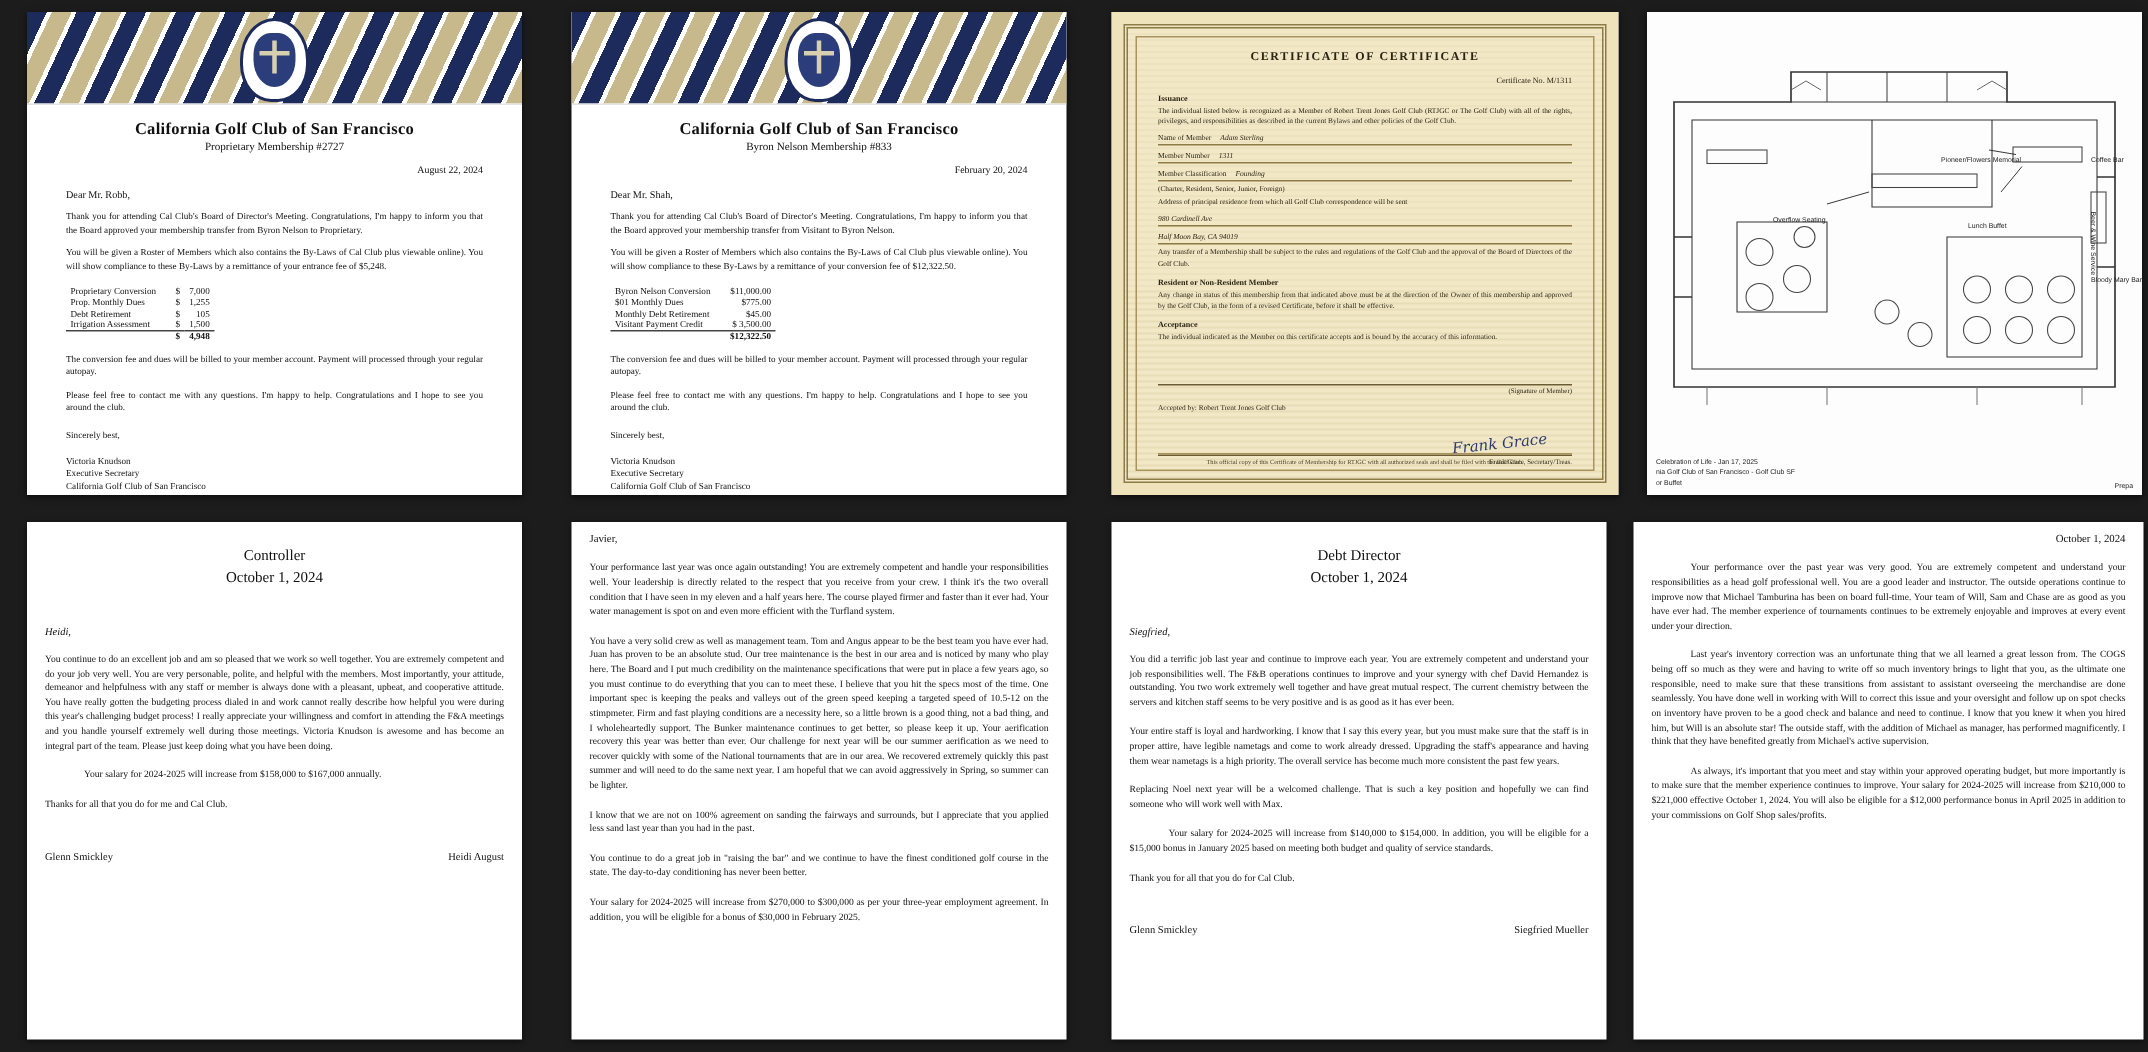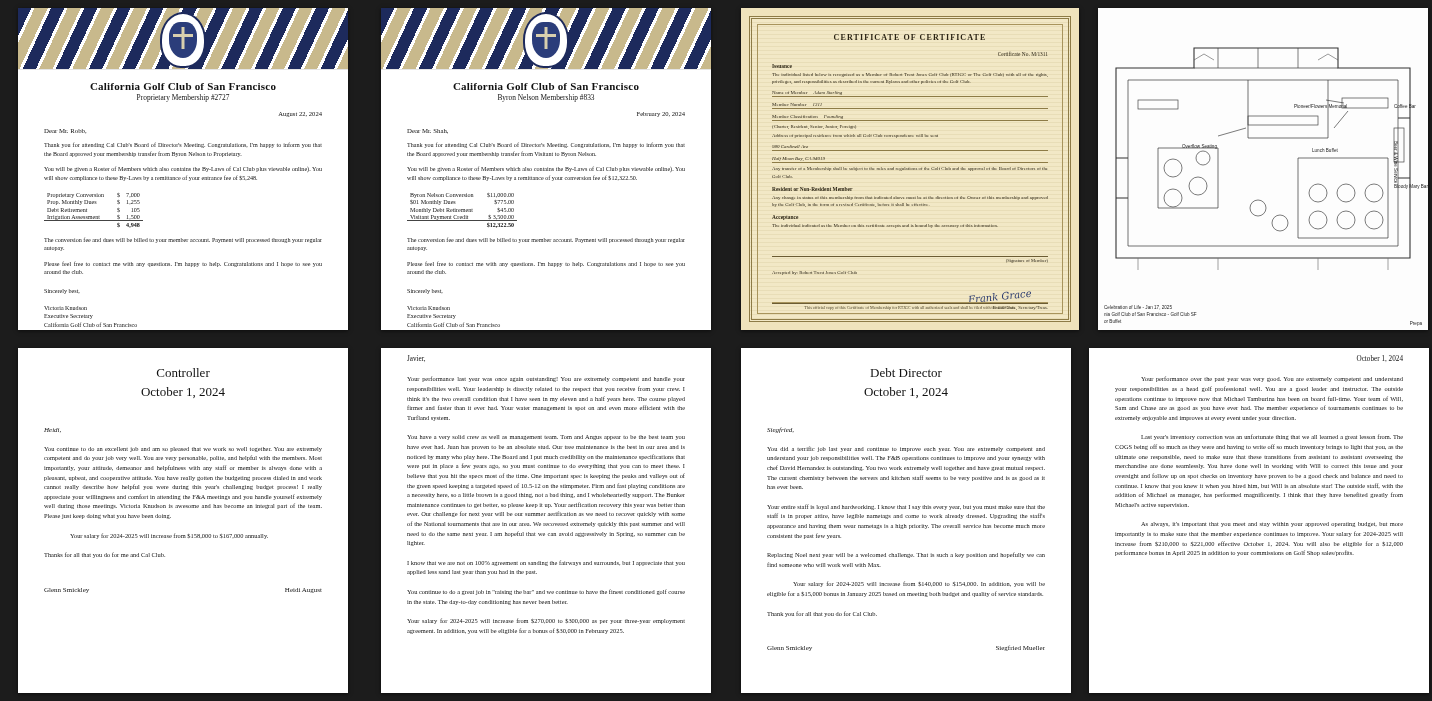--- a/index.html
+++ b/index.html
@@ -227,24 +227,24 @@
   }
   .plan-foot-right {
     position: absolute;
     right: 6px; bottom: 4px;
     font-size: 4.6px;
     color: #222;
     font-family: "Liberation Sans", sans-serif;
   }
 
   
-  .memo { padding: 16px 26px; color: #111; }
+  .memo { padding: 16px 12px; color: #111; }
   .memo-head {
     text-align: center;
-    font-size: 13px;
+    font-size: 10px;
     line-height: 1.45;
   }
   .memo-head-left {
     font-size: 7.2px;
     line-height: 1.45;
   }
   .memo-head-right {
     text-align: right;
     font-size: 7.2px;
     line-height: 1.45;

